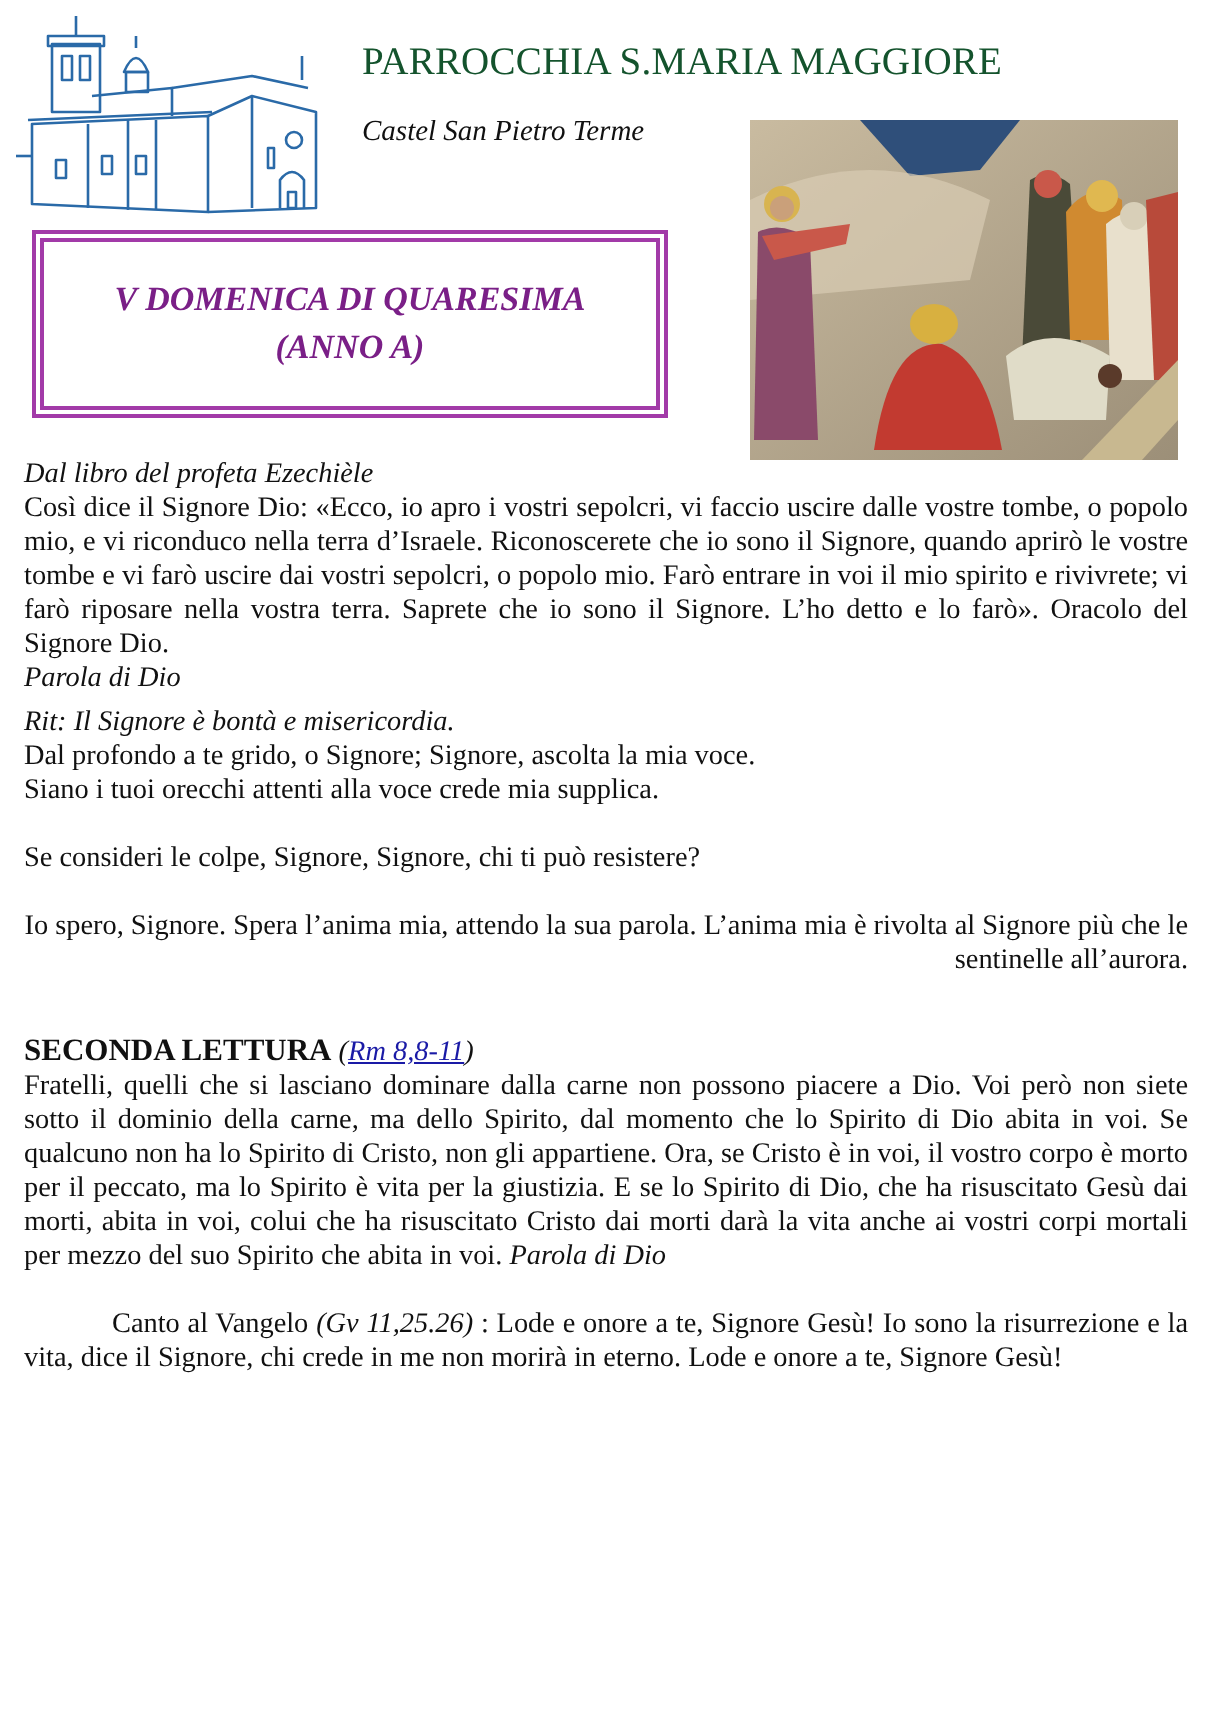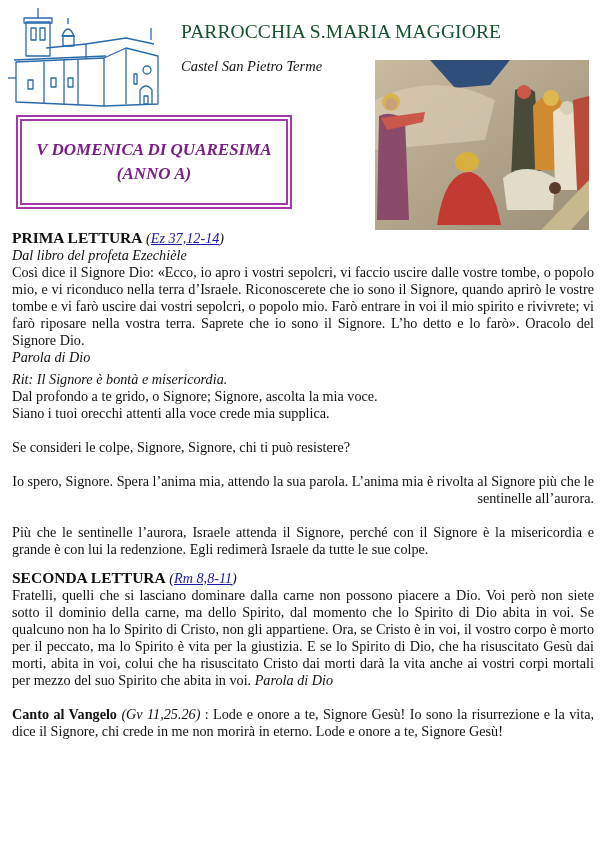--- a/index.html
+++ b/index.html
@@ -2,21 +2,21 @@
 <html><head>
 <meta charset="utf-8">
 <style>
   html, body { margin: 0; padding: 0; background: #ffffff; }
   body { width: 605px; height: 858px; position: relative; overflow: hidden;
          font-family: "Liberation Serif", "DejaVu Serif", serif; color: #111; }
   .abs { position: absolute; }
   #logo { left: 6px; top: 4px; width: 160px; height: 108px; }
   #title { left: 181px; top: 21px; font-size: 19.5px; letter-spacing: 0.1px; white-space: nowrap; color: #14532d; }
   #subtitle { left: 181px; top: 46px; font-size: 14.5px; font-style: italic; white-space: nowrap; margin-top: 12px; }
-  #box { left: 16px; top: 115px; width: 276px; height: 94px; box-sizing: border-box;
+  #box { left: 16px; top: 115px; width: 318px; height: 94px; box-sizing: border-box;
          border: 2px solid #a23aa8; padding: 2px; }
   #box-inner { width: 100%; height: 100%; box-sizing: border-box; border: 2px solid #a23aa8;
                background: #ffffff; display: flex; flex-direction: column; align-items: center; justify-content: center; }
   #box .line { font-size: 17px; font-weight: bold; font-style: italic; color: #7a1f87; line-height: 24px; }
   #painting { left: 375px; top: 60px; width: 214px; height: 170px; }
   .text { left: 12px; width: 582px; font-size: 14.2px; line-height: 17px; }
   .text p { margin: 0; text-align: justify; }
   .h { font-weight: bold; font-size: 15.5px; }
   .ref { font-style: italic; }
   .ref a { color: #1a1aa6; text-decoration: underline; }
@@ -101,54 +101,49 @@
   <path d="M198 40 L214 36 L214 130 L202 130 Z" fill="#b84a3a"></path>
 
   <path d="M128 118 Q150 100 180 118 L178 150 L132 150 Z" fill="#e0dcc8"></path>
   <circle cx="180" cy="128" r="6" fill="#5a3a2a"></circle>
   <path d="M166 170 L214 120 L214 150 L196 170 Z" fill="#c8b890"></path>
 </svg>
 
 <div class="abs text" style="top:229px;">
 
   <section>
-    <p>
-      <span class="h">PRIMA LETTURA</span>
-      <span class="ref"><span>(</span><a href="#">Ez 37,12-14</a><span>)</span></span>
-    </p>
     <p class="it">Dal libro del profeta Ezechièle</p>
     <p>Così dice il Signore Dio: «Ecco, io apro i vostri sepolcri, vi faccio uscire dalle vostre tombe, o popolo mio, e vi riconduco nella terra d’Israele. Riconoscerete che io sono il Signore, quando aprirò le vostre tombe e vi farò uscire dai vostri sepolcri, o popolo mio. Farò entrare in voi il mio spirito e rivivrete; vi farò riposare nella vostra terra. Saprete che io sono il Signore. L’ho detto e lo farò». Oracolo del Signore Dio.</p>
     <p class="it">Parola di Dio</p>
   </section>
 
   <div style="height:5px;"></div>
 
   <section>
     <p class="it">Rit: Il Signore è bontà e misericordia.</p>
     <p style="text-align:left">Dal profondo a te grido, o Signore; Signore, ascolta la mia voce.</p>
     <p style="text-align:left">Siano i tuoi orecchi attenti alla voce crede mia supplica.</p>
     <div class="gap"></div>
     <p style="text-align:left">Se consideri le colpe, Signore, Signore, chi ti può resistere?</p>
     <div class="gap"></div>
     <p style="text-align:right">Io spero, Signore. Spera l’anima mia, attendo la sua parola. L’anima mia è rivolta al Signore più che le sentinelle all’aurora.</p>
     <div class="gap"></div>
-    <p>Più che le sentinelle l’aurora, Israele attenda il Signore, perché con il Signore è la misericordia e grande è con lui la redenzione. Egli redimerà Israele da tutte le sue colpe.</p>
   </section>
 
   <div style="height:11px;"></div>
 
   <section>
     <p>
       <span class="h">SECONDA LETTURA</span>
       <span class="ref"><span>(</span><a href="#">Rm 8,8-11</a><span>)</span></span>
     </p>
     <p><span>Fratelli, quelli che si lasciano dominare dalla carne non possono piacere a Dio. Voi però non siete sotto il dominio della carne, ma dello Spirito, dal momento che lo Spirito di Dio abita in voi. Se qualcuno non ha lo Spirito di Cristo, non gli appartiene. Ora, se Cristo è in voi, il vostro corpo è morto per il peccato, ma lo Spirito è vita per la giustizia. E se lo Spirito di Dio, che ha risuscitato Gesù dai morti, abita in voi, colui che ha risuscitato Cristo dai morti darà la vita anche ai vostri corpi mortali per mezzo del suo Spirito che abita in voi.</span> <span class="it">Parola di Dio</span></p>
   </section>
 
   <div style="height:17px;"></div>
 
   <section>
     <p>
-      <span style="font-weight:bold;">Canto al Vangelo</span>
+      <span style="font-weight:normal;margin-left:44px;">Canto al Vangelo</span>
       <span class="it">(Gv 11,25.26)</span><span> : Lode e onore a te, Signore Gesù! Io sono la risurrezione e la vita, dice il Signore, chi crede in me non morirà in eterno. Lode e onore a te, Signore Gesù!</span>
     </p>
   </section>
 </div>
 
 </body></html>

